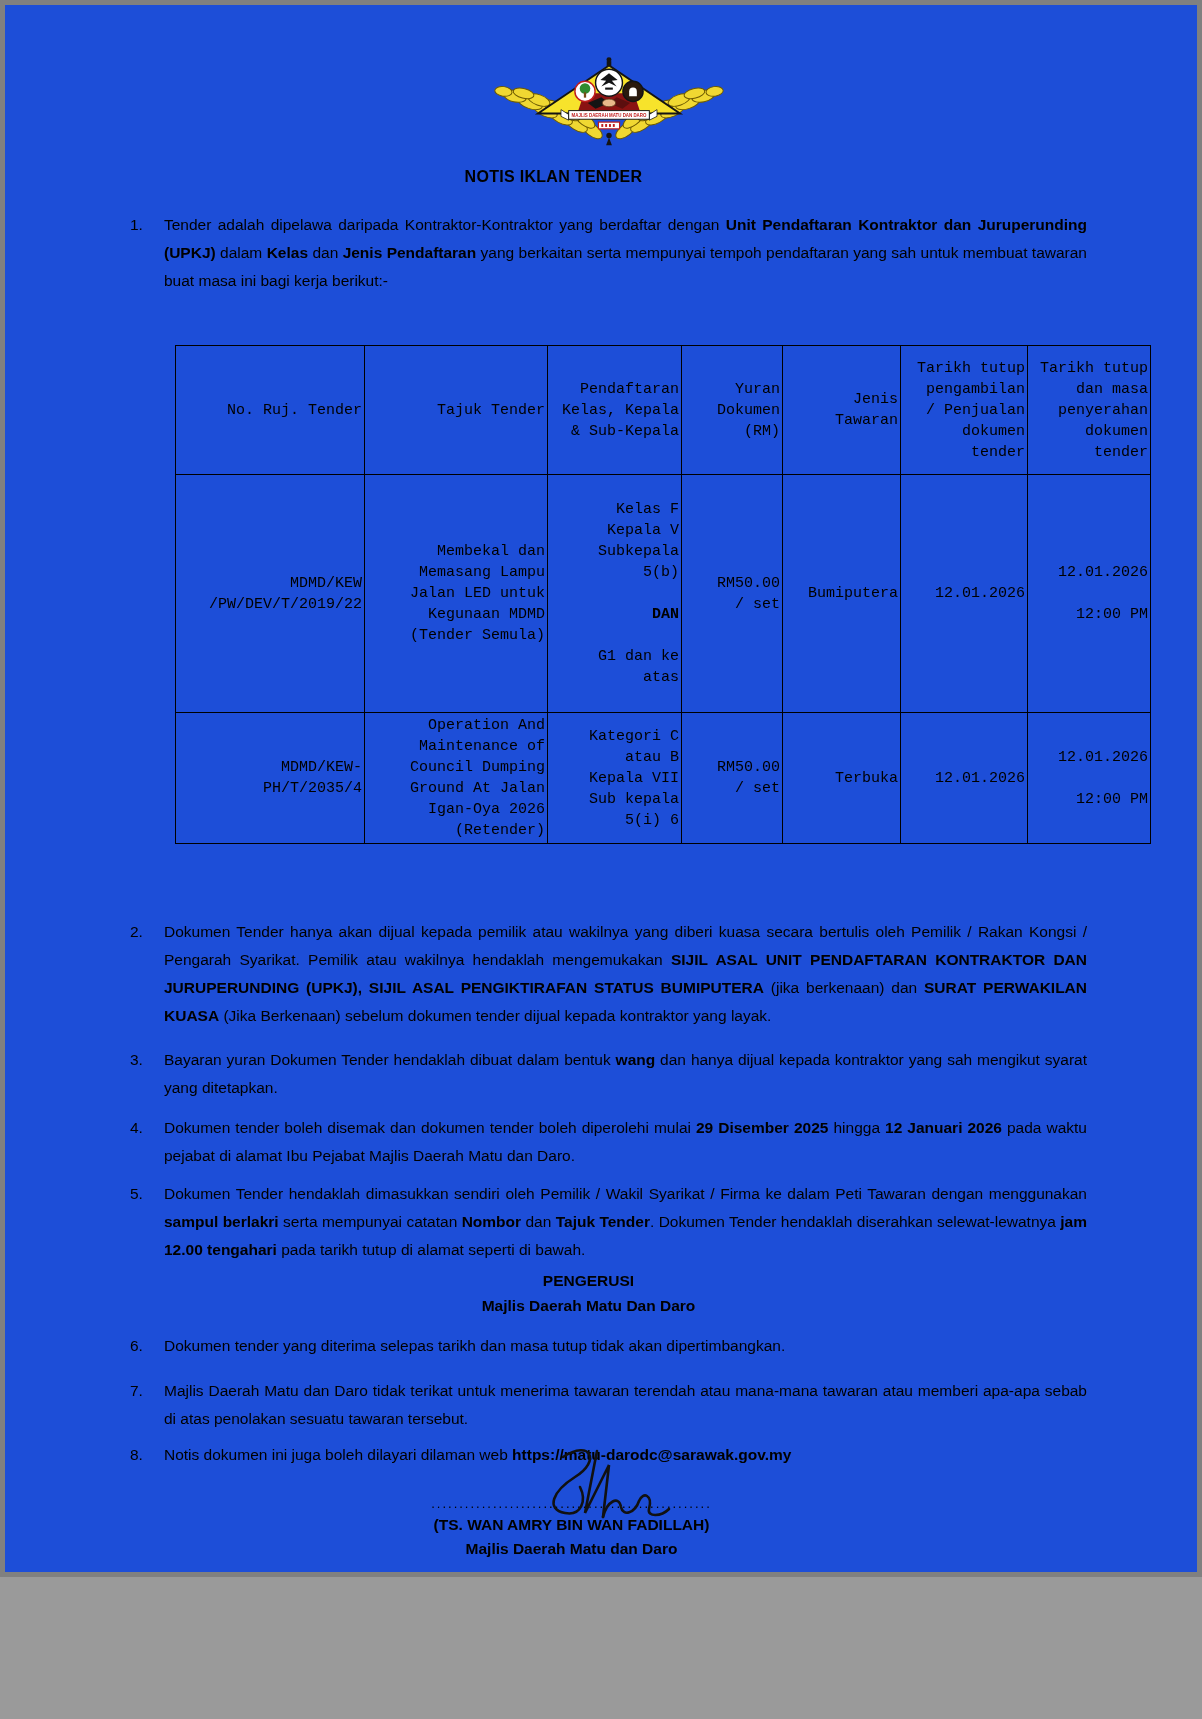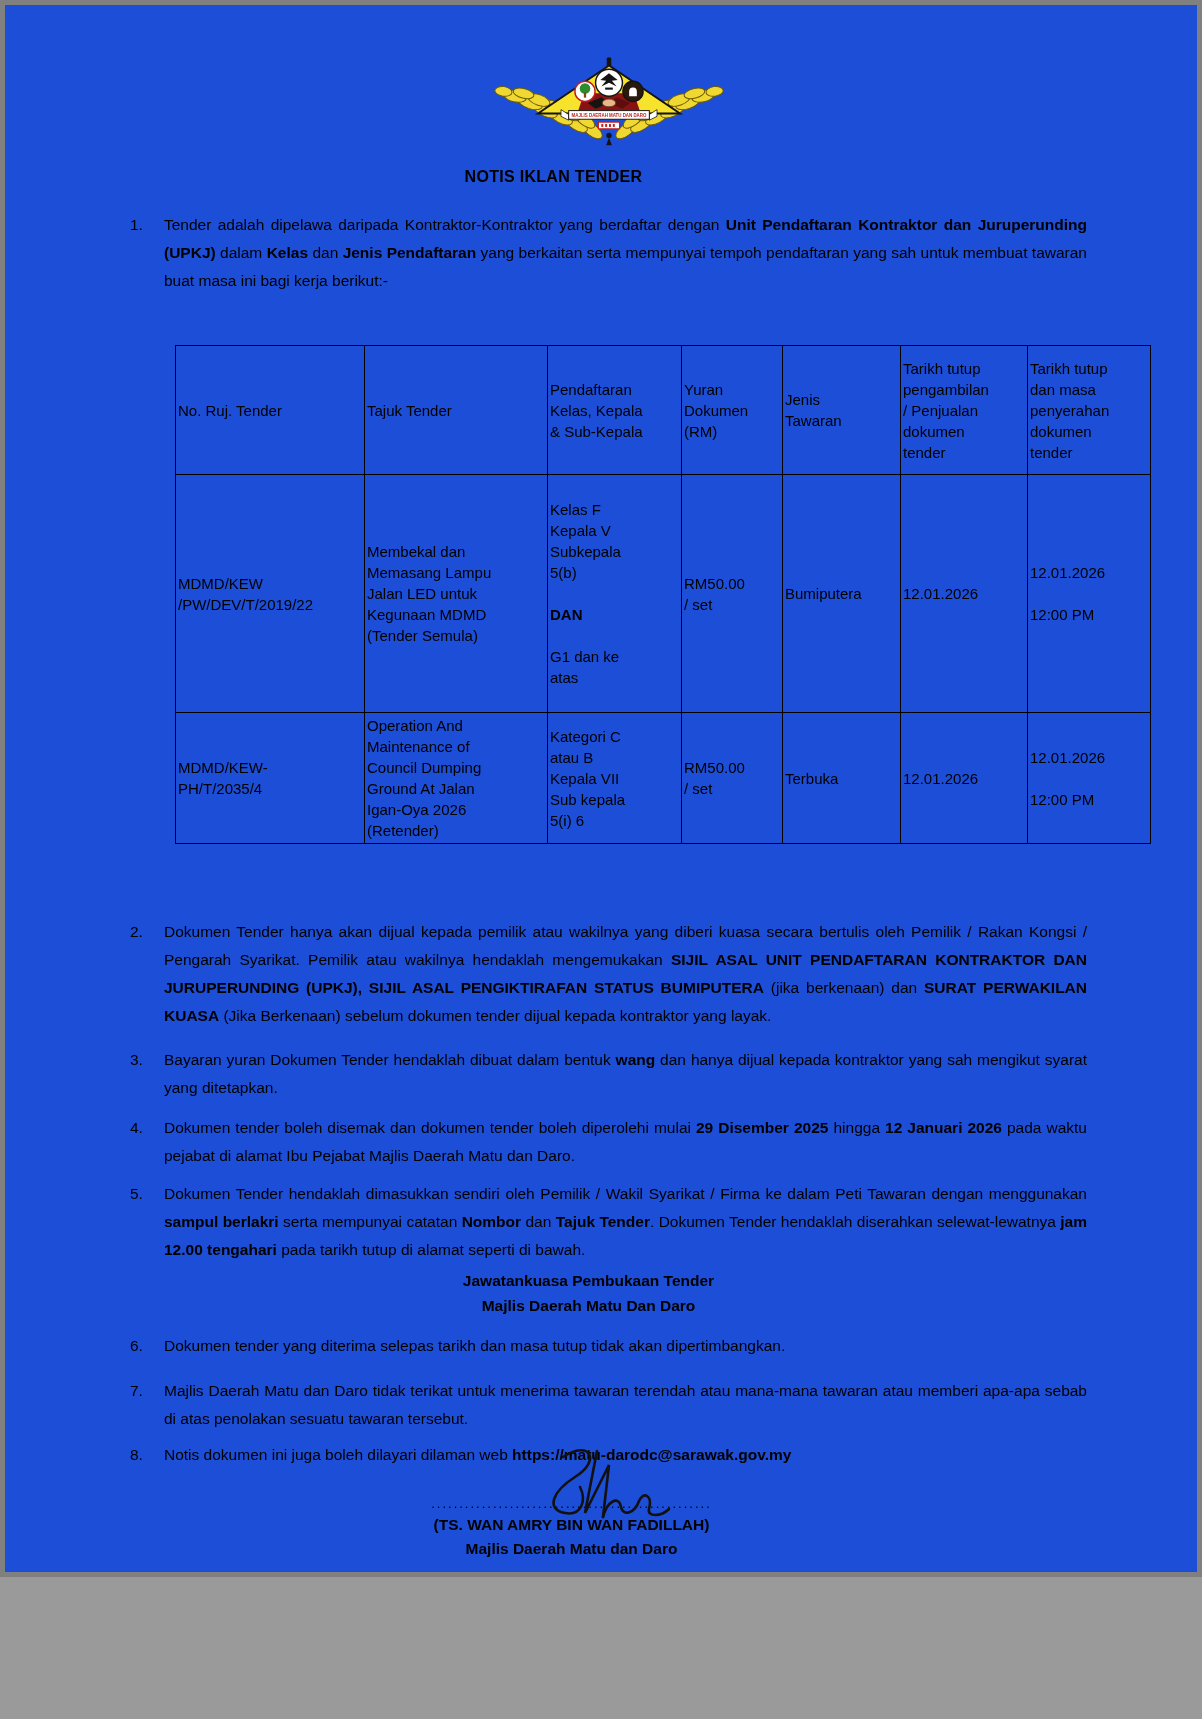--- a/index.html
+++ b/index.html
@@ -36,25 +36,26 @@
   #p8 { margin-top:8px; }
   table.tender {
     margin-top:50px; margin-left:45px;
     border-collapse:collapse;
     table-layout:fixed;
     width:975px;
     font-size:15px; line-height:21px;
   }
   table.tender td, table.tender th {
     border:1.5px solid #000;
-    text-align:left; vertical-align:middle;
+    text-align:right; vertical-align:middle;
     font-weight:normal;
     white-space:pre-line;
     padding:2px;
     overflow:hidden;
+    font-family:Liberation Mono, monospace;
   }
   tr.hdr { height:129px; }
   tr.r1  { height:238px; }
   tr.r2  { height:131px; }
   .addr-block {
     margin-top:4px;
     position:relative; left:-20px;
     text-align:center;
     font-size:15.5px; font-weight:bold; line-height:25px;
   }
@@ -244,21 +245,21 @@
   <div class="item" id="p4">
     <div class="num">4.</div>
     <div class="body"><span>Dokumen tender boleh disemak dan dokumen tender boleh diperolehi mulai </span><b>29 Disember 2025</b><span> hingga </span><b>12 Januari 2026</b><span> pada waktu pejabat di alamat Ibu Pejabat Majlis Daerah Matu dan Daro.</span></div>
   </div>
   <div class="item" id="p5">
     <div class="num">5.</div>
     <div class="body"><span>Dokumen Tender hendaklah dimasukkan sendiri oleh Pemilik / Wakil Syarikat / Firma ke dalam Peti Tawaran dengan menggunakan </span><b>sampul berlakri</b><span> serta mempunyai catatan </span><b>Nombor</b><span> dan </span><b>Tajuk Tender</b><span>. Dokumen Tender hendaklah diserahkan selewat-lewatnya </span><b>jam 12.00 tengahari</b><span> pada tarikh tutup di alamat seperti di bawah.</span></div>
   </div>
 
   <div class="addr-block">
-    <div class="addr">Jawatankuasa Pembukaan Tender</div>
+    <div class="addr">PENGERUSI</div>
     <div class="addr">Majlis Daerah Matu Dan Daro</div>
   </div>
 
   <div class="item" id="p6">
     <div class="num">6.</div>
     <div class="body"><span>Dokumen tender yang diterima selepas tarikh dan masa tutup tidak akan dipertimbangkan.</span></div>
   </div>
   <div class="item" id="p7">
     <div class="num">7.</div>
     <div class="body"><span>Majlis Daerah Matu dan Daro tidak terikat untuk menerima tawaran terendah atau mana-mana tawaran atau memberi apa-apa sebab di atas penolakan sesuatu tawaran tersebut.</span></div>

